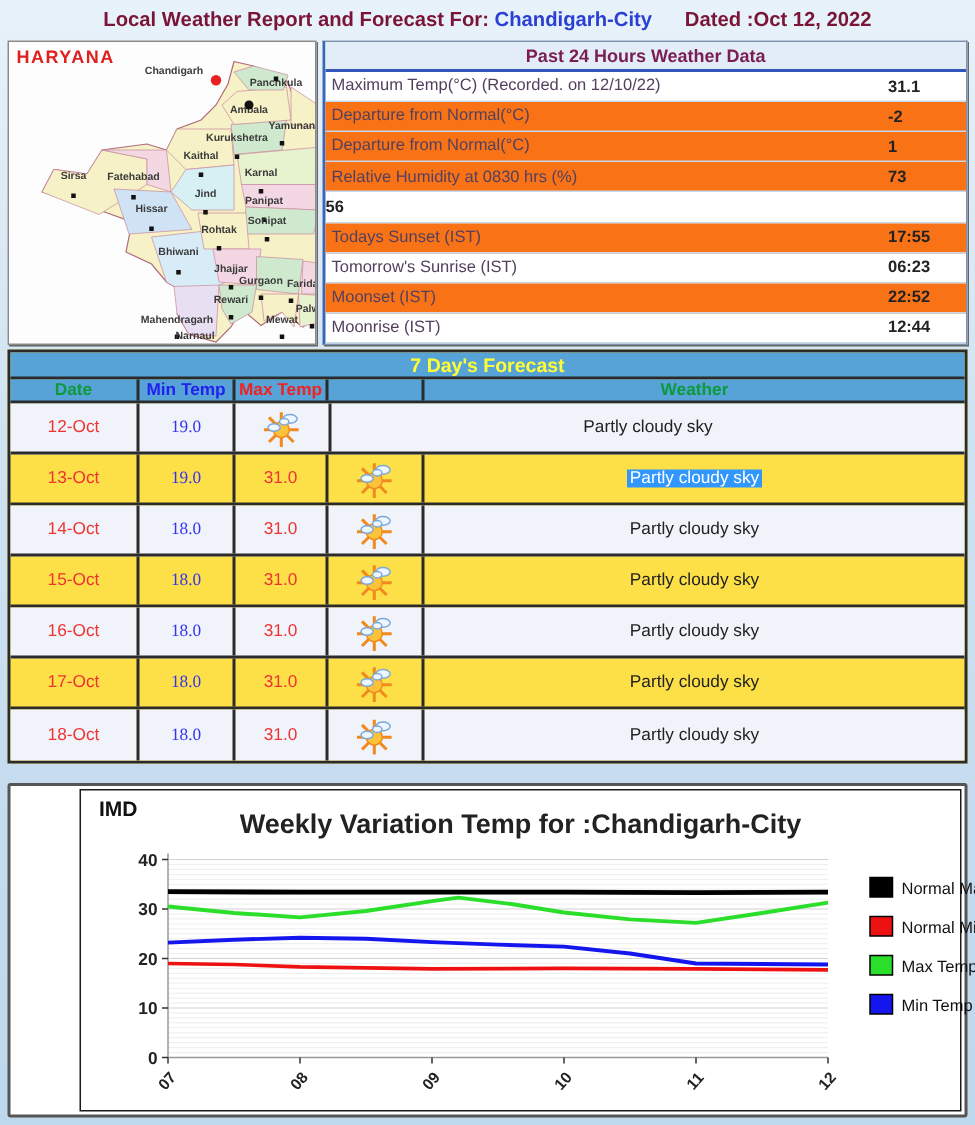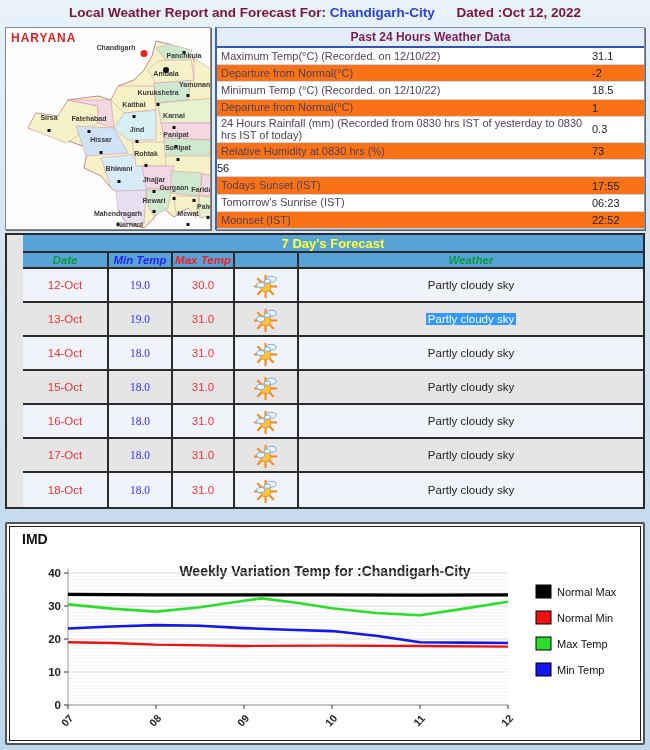--- a/index.html
+++ b/index.html
@@ -26,50 +26,50 @@
   .d-dot.big { width:6px; height:6px; border-radius:50%; }
   .d-dot.red { width:7px; height:7px; border-radius:50%; background:#e82222; }
 
   .wx24-box { flex:1; background:#fff; border:1px solid #7d93ad; border-left:2px solid #3a66b8;
               box-shadow:1px 1px 0 #666; font-size:11px; display:flex; flex-direction:column; }
   .wx24-header { text-align:center; font-weight:bold; font-size:12px; color:#7a1d52;
                  background:#e3edf8; border-bottom:2px solid #3355bb; padding:2px 0; }
   .wx24-row { display:flex; align-items:center; border-bottom:1px solid #c8d8ec; flex:1; }
   .wx24-row.shaded { background:#f97316; }
   .wx24-label { flex:1; padding:0 4px; color:#53405e; line-height:1.15; }
-  .wx24-value { width:52px; color:#222; padding-right:2px; }
+  .wx24-value { width:52px; color:#222; padding-right:2px;font-weight:bold; }
 
   
-  .fc-table { margin:3px 5px 0 5px; border:2px solid #2b2b2b; background:#e5e5e5;padding-left:16px; }
+  .fc-table { margin:3px 5px 0 5px; border:2px solid #2b2b2b; background:#fde047; }
   .fc-band { background:#57a3d8; border-bottom:2px solid #2b2b2b; text-align:center;
              color:#ffff33; font-weight:bold; font-size:13px; height:18px; line-height:17px; }
   .fc-cols { display:flex; background:#57a3d8; border-bottom:2px solid #2b2b2b; height:16px; }
   .fc-cols > div { text-align:center; font-weight:bold; font-size:11.5px; line-height:15px;
-                   border-right:2px solid #2b2b2b;font-style:italic; }
+                   border-right:2px solid #2b2b2b; }
   .fc-cols > div:last-child { border-right:none; }
   .c-date { width:86px; } .c-min { width:64px; } .c-max { width:62px; }
   .c-icon { width:64px; } .c-wx { flex:1; }
   .hdr-date, .hdr-wx { color:#0c9a3c; } .hdr-min { color:#2222ee; } .hdr-max { color:#ee2222; }
   .fc-row { display:flex; height:34px; border-bottom:2px solid #2b2b2b; font-size:11.5px; }
   .fc-row:last-child { border-bottom:none; }
   .fc-row.shaded { background:#f1f3fa; }
   .fc-row > div { display:flex; align-items:center; justify-content:center;
                   border-right:2px solid #2b2b2b; }
   .fc-row > div:last-child { border-right:none; }
   .v-date { color:#ee3333; } .v-min { color:#3333ee;font-family:Liberation Serif, serif; } .v-max { color:#ee3333; }
   .v-wx { color:#222; }
   .sel { background:#3297fd; color:#fff; padding:0 2px; }
 
   
   .chart-panel { margin:13px 5px 0 5px; height:223px; border:2px solid #555;
-                 border-radius:2px; background:#fff; }
+                 border-radius:2px; background:#fff;padding-left:44px; }
   .chart-inner { position:relative; margin:2px; height:215px; border:1px solid #1a1a1a; background:#fff; }
   .imd-brand { position:absolute; left:12px; top:4px; font-weight:bold; font-size:14px; color:#111; }
-  .chart-title { position:absolute; top:36px; width:100%; text-align:center;
-                 font-weight:bold; font-size:14px; color:#222; }
+  .chart-title { position:absolute; top:12px; width:100%; text-align:center;
+                 font-weight:bold; font-size:18px; color:#222; }
   .chart-svg { position:absolute; left:6px; top:38px; }
 </style>
 </head>
 <body>
 
 <div class="titlebar">
   <span class="t-prefix">Local Weather Report and Forecast For:</span>
   <span class="t-city">Chandigarh-City</span>
   <span class="t-dated">Dated :Oct 12, 2022</span>
 </div>
@@ -163,69 +163,64 @@
     <div class="wx24-header">Past 24 Hours Weather Data</div>
     <div id="wx24-rows" style="display: flex; flex-direction: column; flex: 1 1 0%; height: 180px; justify-content: space-between;">
         <div class="wx24-row">
           <span class="wx24-label">Maximum Temp(°C) (Recorded. on 12/10/22)</span>
           <span class="wx24-value">31.1</span>
         </div>
         <div class="wx24-row shaded">
           <span class="wx24-label">Departure from Normal(°C)</span>
           <span class="wx24-value">-2</span>
         </div>
-        <div class="wx24-row">
-          <span class="wx24-label">Minimum Temp (°C) (Recorded. on 12/10/22)</span>
-          <span class="wx24-value">18.5</span>
-        </div>
         <div class="wx24-row shaded">
           <span class="wx24-label">Departure from Normal(°C)</span>
           <span class="wx24-value">1</span>
         </div>
-        <div class="wx24-row">
-          <span class="wx24-label">24 Hours Rainfall (mm) (Recorded from 0830 hrs IST of yesterday to 0830 hrs IST of today)</span>
-          <span class="wx24-value">0.3</span>
-        </div>
         <div class="wx24-row shaded">
           <span class="wx24-label">Relative Humidity at 0830 hrs (%)</span>
           <span class="wx24-value">73</span>
         </div>
         <div class="wx24-row">
           <span class="wx24-value">56</span>
         </div>
         <div class="wx24-row shaded">
           <span class="wx24-label">Todays Sunset (IST)</span>
           <span class="wx24-value">17:55</span>
         </div>
         <div class="wx24-row">
           <span class="wx24-label">Tomorrow's Sunrise (IST)</span>
           <span class="wx24-value">06:23</span>
         </div>
         <div class="wx24-row shaded">
           <span class="wx24-label">Moonset (IST)</span>
           <span class="wx24-value">22:52</span>
+        </div>
+        <div class="wx24-row">
+          <span class="wx24-label">Moonrise (IST)</span>
+          <span class="wx24-value">12:44</span>
         </div>
       </div>
   </div>
 </div>
 
 <div class="fc-table">
   <div class="fc-band">7 Day's Forecast</div>
   <div class="fc-cols">
     <div class="c-date hdr-date">Date</div>
     <div class="c-min hdr-min">Min Temp</div>
     <div class="c-max hdr-max">Max Temp</div>
     <div class="c-icon"></div>
     <div class="c-wx hdr-wx">Weather</div>
   </div>
   <div id="fc-rows">
       <div class="fc-row shaded">
         <div class="c-date v-date">12-Oct</div>
         <div class="c-min v-min">19.0</div>
-        <div class="c-max v-max">30.0</div>
         <div class="c-icon">
           <svg width="27" height="27" viewBox="0 0 28 28">
             <g stroke="#f08a1e" stroke-width="2.1">
               <line x1="13" y1="3" x2="13" y2="27"></line>
               <line x1="1" y1="15" x2="25" y2="15"></line>
               <line x1="4.5" y1="6.5" x2="21.5" y2="23.5"></line>
               <line x1="21.5" y1="6.5" x2="4.5" y2="23.5"></line>
             </g>
             <circle cx="13" cy="15" r="5.5" fill="#fbc23a" stroke="#f08a1e"></circle>
             <g fill="#eef6ff" stroke="#7aa8d8" stroke-width="1">

